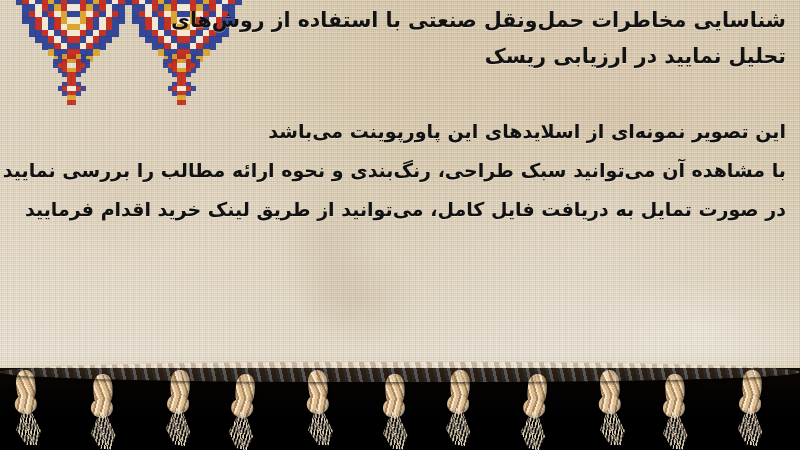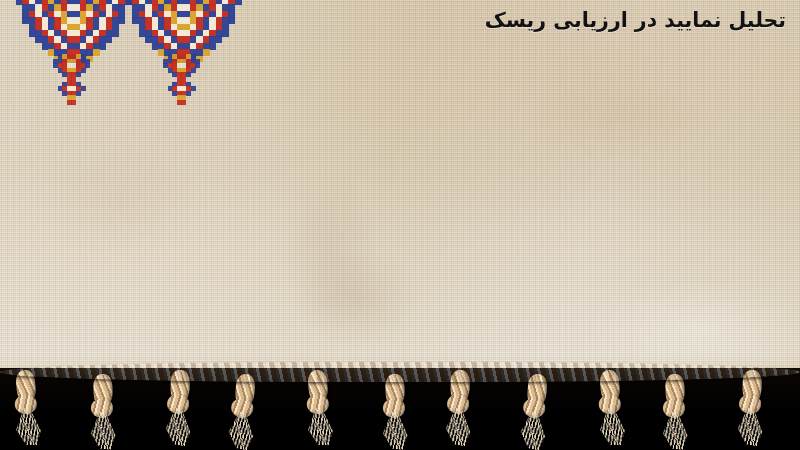--- a/index.html
+++ b/index.html
@@ -611,18 +611,24 @@
         <span class="knot"></span>
         <span class="knot2"></span>
         <span class="brush"></span>
       </div>
     </div>
   <div class="selvedge"></div>
   <div class="selvedge-twist"></div>
 
   <div class="text-layer">
     <div class="title">
+      <span class="ln ln1">شناسایی مخاطرات حمل‌ونقل صنعتی با استفاده از روش‌های</span>
       <span class="ln ln2">تحلیل نمایید در ارزیابی ریسک</span>
     </div>
 
+    <div class="body">
+      <span class="ln">این تصویر نمونه‌ای از اسلایدهای این پاورپوینت می‌باشد</span>
+      <span class="ln">با مشاهده آن می‌توانید سبک طراحی، رنگ‌بندی و نحوه ارائه مطالب را بررسی نمایید</span>
+      <span class="ln">در صورت تمایل به دریافت فایل کامل، می‌توانید از طریق لینک خرید اقدام فرمایید</span>
+    </div>
   </div>
 
 </div>
 
 </body></html>

